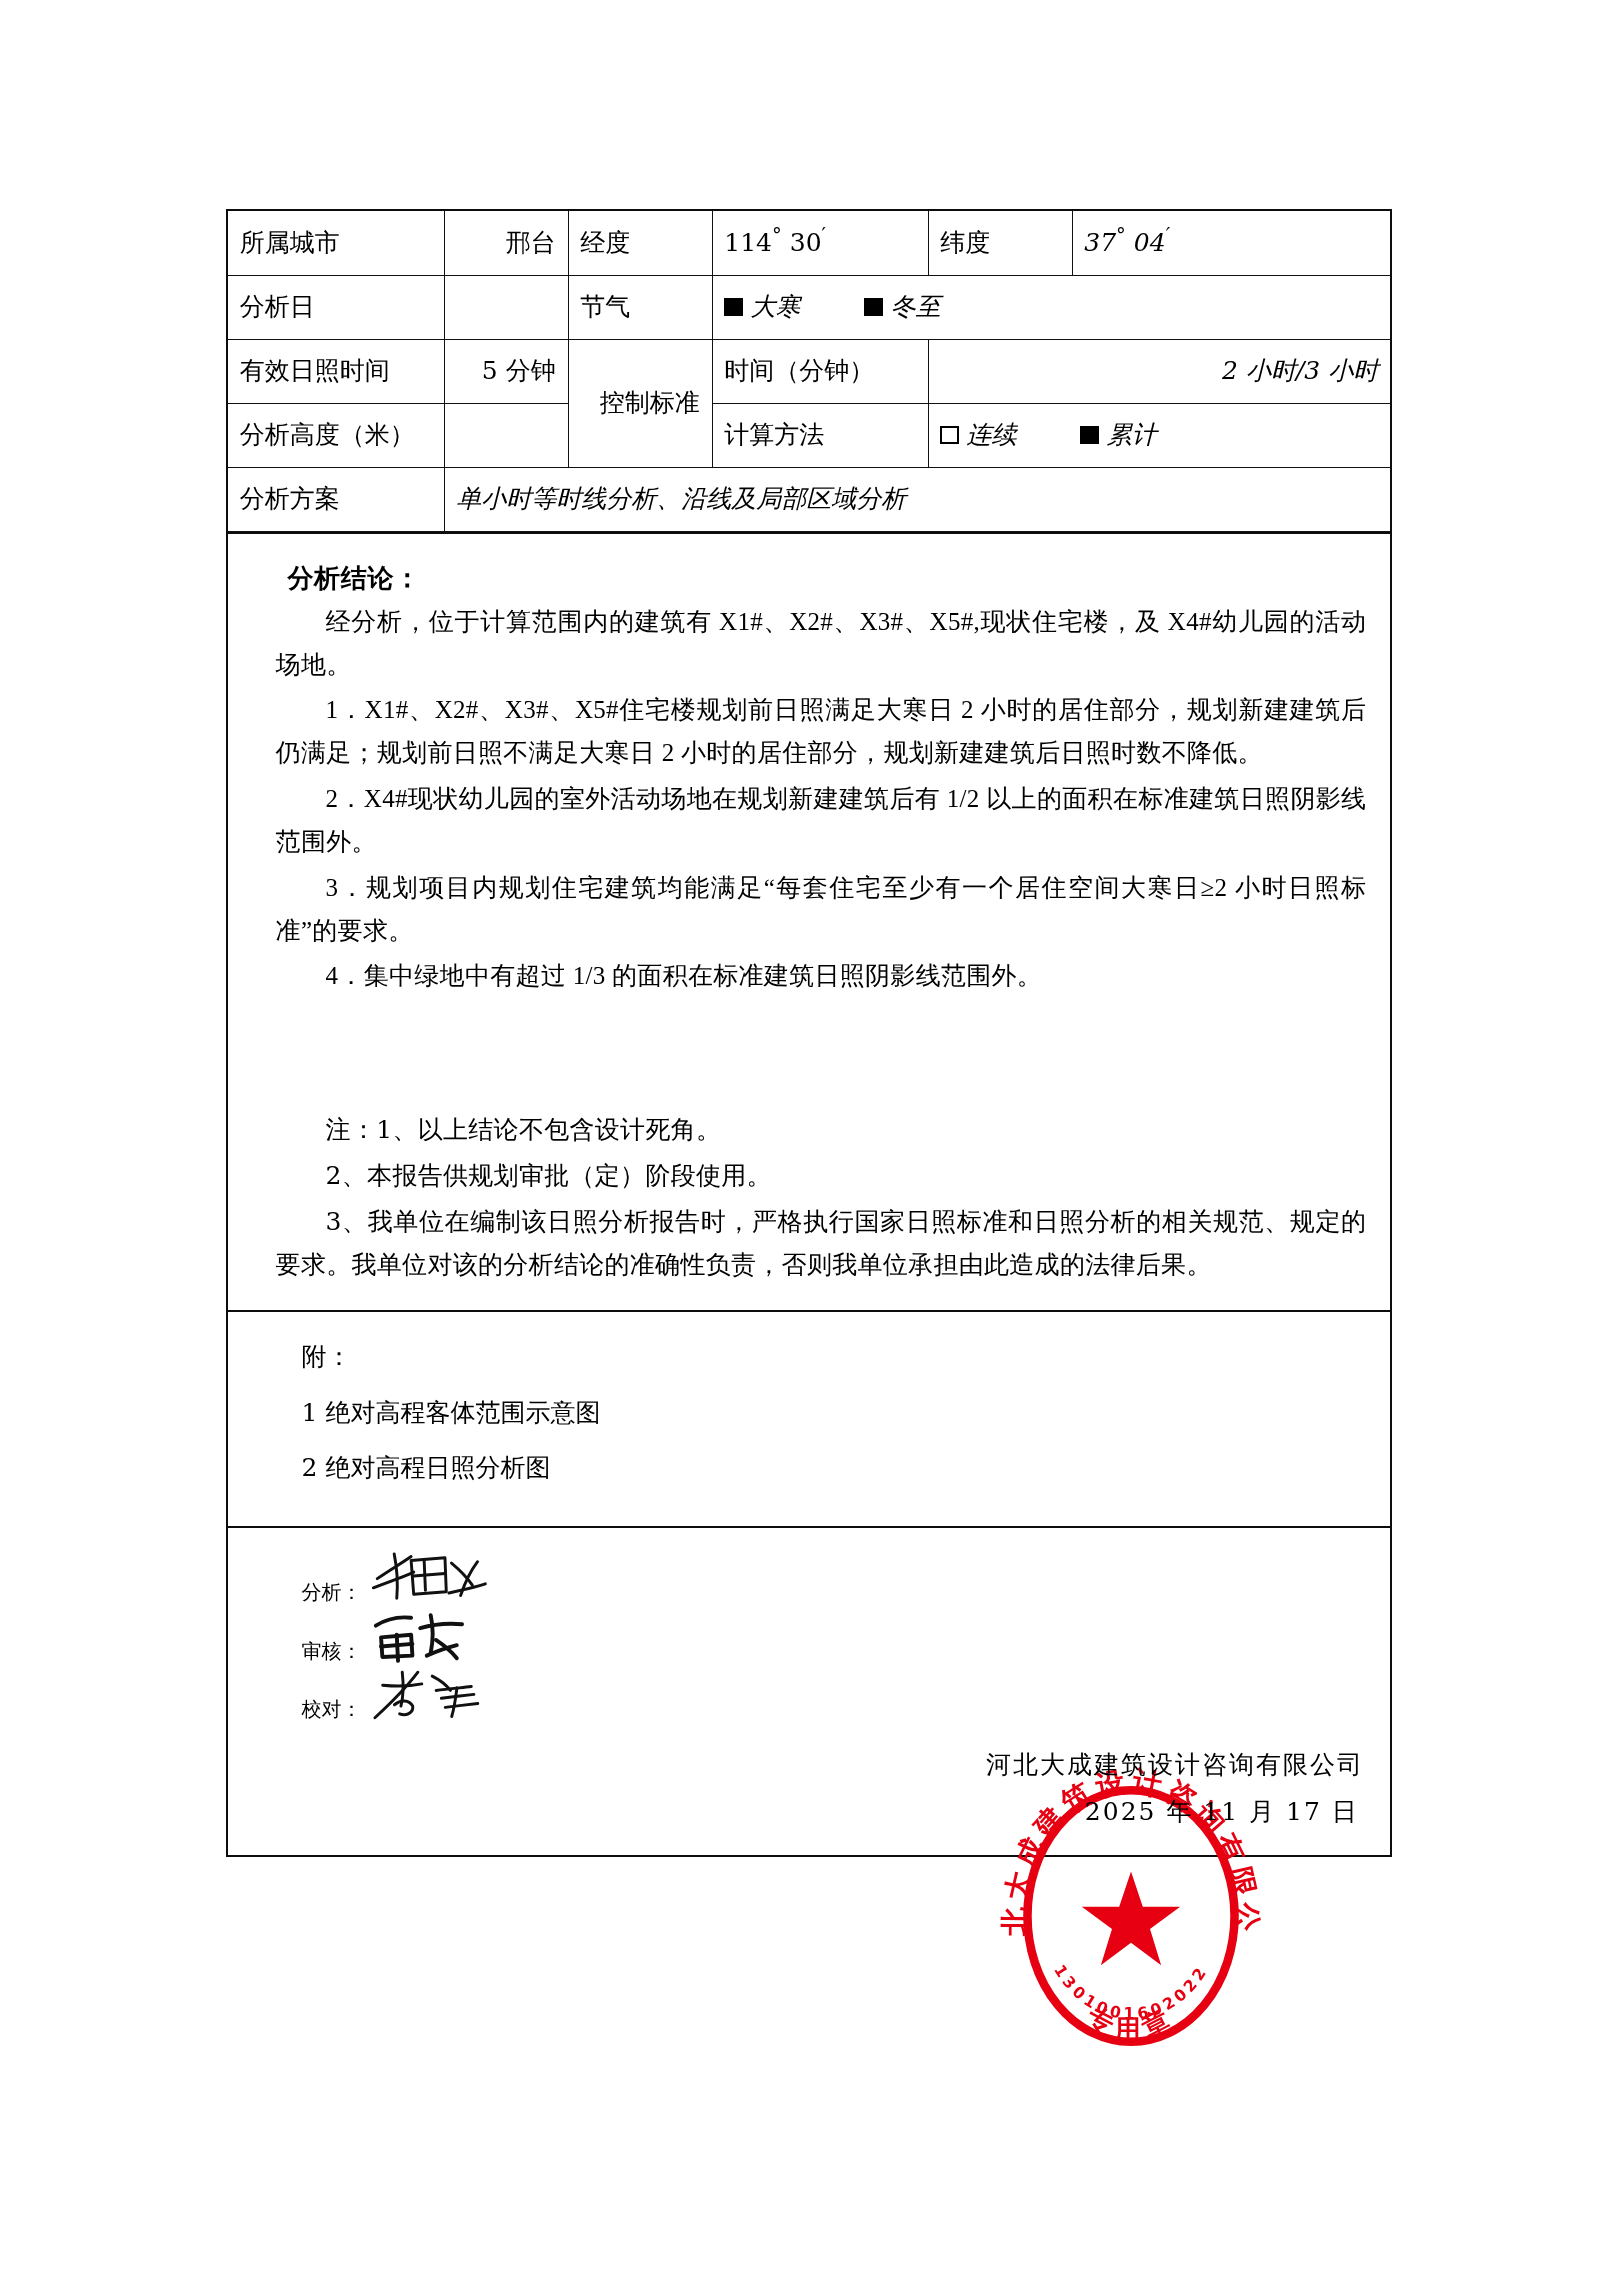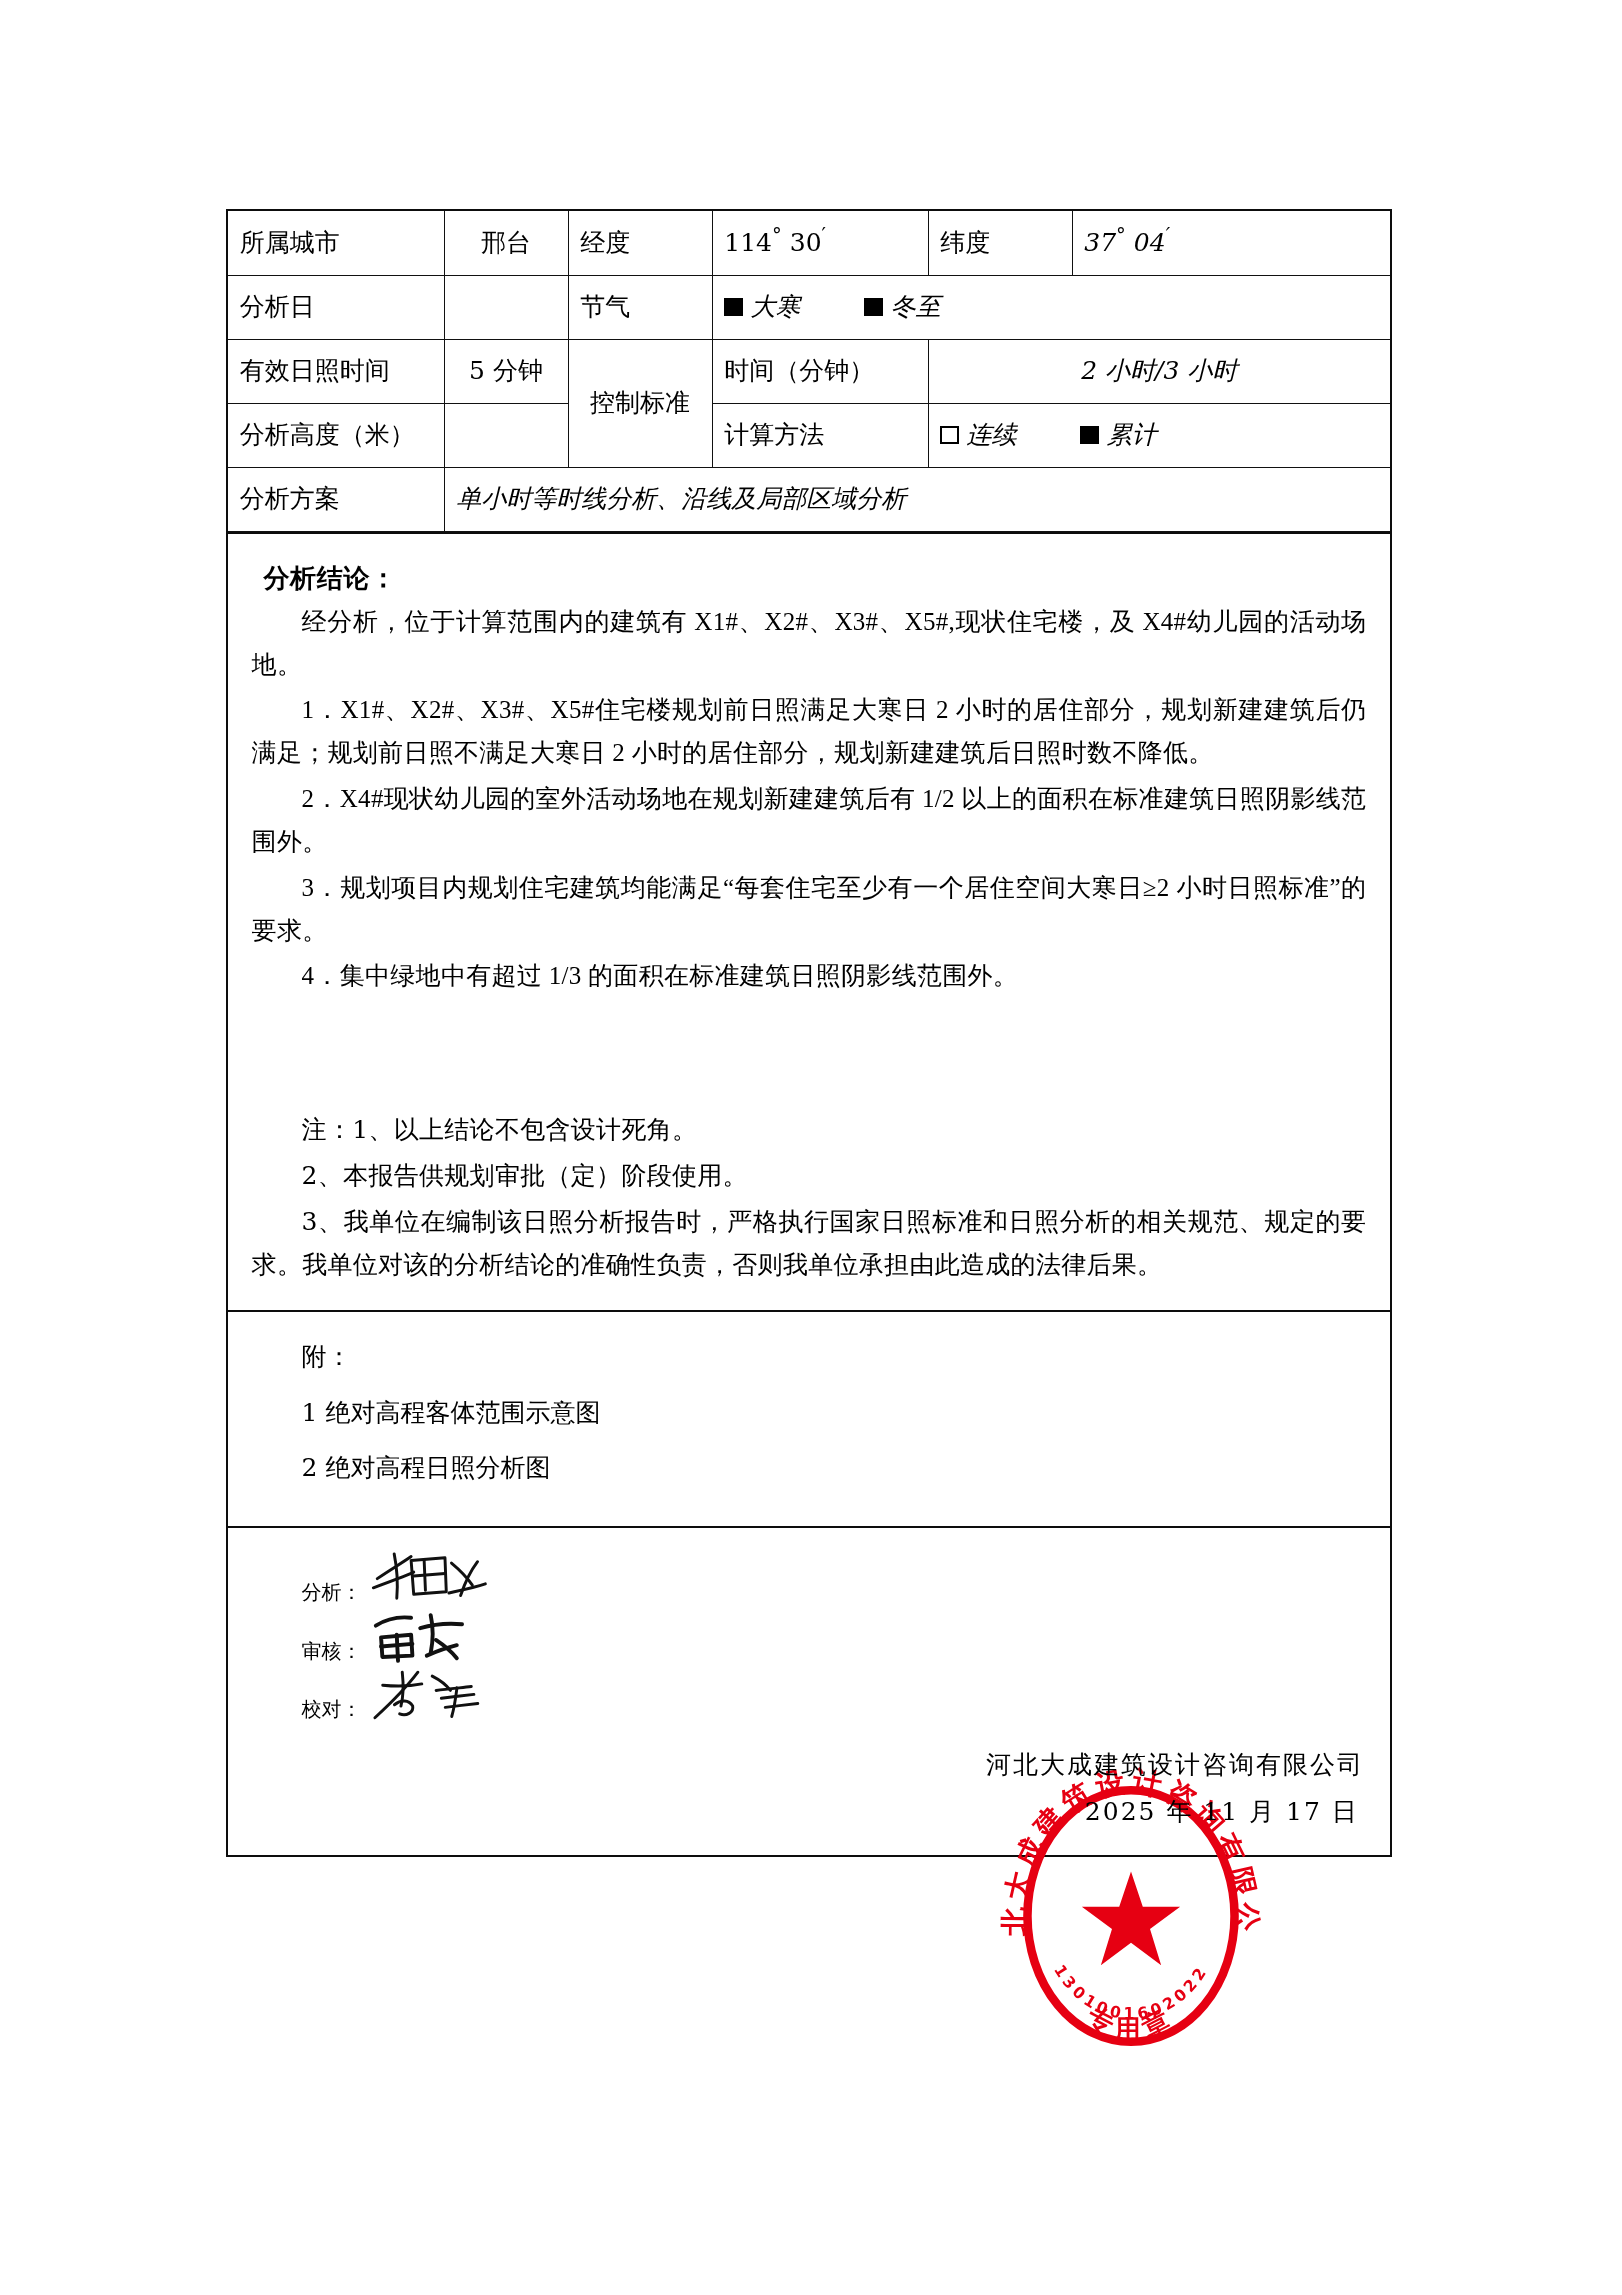--- a/index.html
+++ b/index.html
@@ -42,21 +42,21 @@
     font-family: "DejaVu Serif", "Liberation Serif", serif;
     vertical-align: middle;
     height: 64px;
     box-sizing: border-box;
     background: #ffffff;
   }
   table.param-table td.nb-left   { border-left: none; }
   table.param-table td.nb-right  { border-right: none; font-style: italic; }
   table.param-table tr:first-child td { border-top: none; }
 
-  .cell-center { text-align: center; }
+  .cell-center { text-align: right; }
   .cell-left   { text-align: left; }
 
   
   .cb-row { display: flex; align-items: center; gap: 26px; }
   .cb-group { display: inline-flex; align-items: center; gap: 7.9px; margin-right: 38px; }
   .cb {
     display: inline-block;
     width: 18.3px;
     height: 18.3px;
     box-sizing: border-box;
@@ -69,20 +69,21 @@
   .min-mark { font-size: 19.6px; vertical-align: super; line-height: 0; }
 
   
   .section {
     border-top: 2px solid #0d0d0d;
     padding: 0;
     background: #ffffff;
   }
   .section-inner {
     padding: 19.6px 23.6px 22px 23.6px;
+    margin-left: 24px;
   }
 
   .conclusion-title {
     font-family: "DejaVu Serif", "Liberation Serif", serif;
     font-weight: bold;
     font-size: 26px;
     margin: 7.9px 0 3.9px 11.8px;
     letter-spacing: 0.7px;
   }
   p.body-para {

